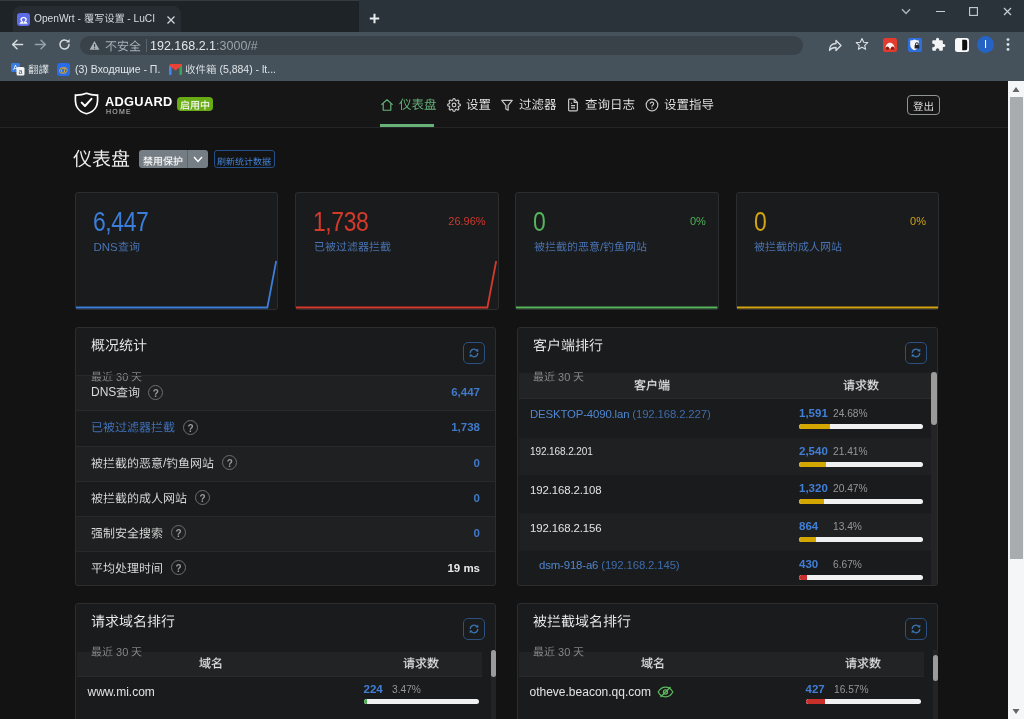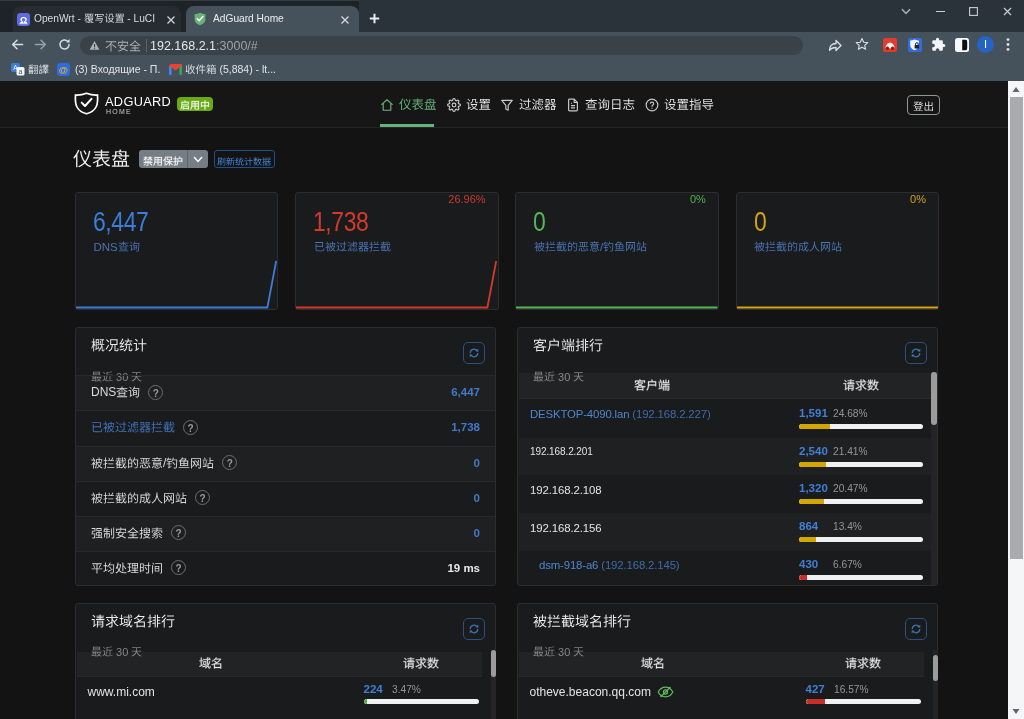--- a/index.html
+++ b/index.html
@@ -16,21 +16,21 @@
 #bookbar{position:absolute;left:0;top:57px;width:1024px;height:24px;background:#45525b}
 .bktxt{color:#dfe4e7;font-size:10.5px}
 
 #page{position:absolute;left:0;top:81px;width:1008px;height:638px;background:#131314;overflow:hidden}
 #hdr{position:absolute;left:0;top:0;width:1008px;height:47px;background:#161617;border-bottom:1px solid #252527}
 .nav-it{position:absolute;top:16px;display:flex;align-items:center;color:#e4e4e4;font-size:13px}
 .nav-it svg.ic{margin-right:5px}
 .card{position:absolute;background:#1a1b1c;border:1px solid #2c2d2f;border-radius:3px}
 .pnum{font-size:27px;letter-spacing:-.5px;display:inline-block;transform:scaleX(.85);transform-origin:0 60%;white-space:nowrap}
 .plabel{font-size:11.5px;color:#4a74b4}
-.ppct{position:absolute;top:0;right:12px;font-size:11px}
+.ppct{position:absolute;top:22px;right:12px;font-size:11px}
 .ptitle{color:#ebebeb;font-size:15px}
 .psub{color:#848484;font-size:11px;margin-top:14px}
 .rbtn{position:absolute;width:22px;height:22px;border:1px solid #2c5180;border-radius:5px}
 .row{position:absolute;left:0;width:100%;border-top:1px solid #29292b}
 .rlabel{color:#dcdcdc;font-size:12px;display:flex;align-items:center}
 .rval{position:absolute;right:15px;font-weight:bold;font-size:11.5px;color:#4179ca}
 .qm{display:inline-block;width:15px;height:15px;border:1px solid #6e6e6e;border-radius:50%;color:#9b9b9b;
     font-size:10px;line-height:15px;text-align:center;margin-left:8px;font-weight:bold}
 .thead{font-weight:bold;font-size:12px;color:#e8e8e8}
 .thead svg.cj use,.bcj svg.cj use{stroke:currentColor;stroke-width:22px}
@@ -132,30 +132,20 @@
         <div class="tabttl" style="left:21px;width:130px;color:#d7dce0">OpenWrt - <svg class="cj" style="width:40.8px;height:10.2px" viewBox="0 -880 4000 1000">
             <use href="#u8986" x="0"></use>
             <use href="#u5199" x="1000"></use>
             <use href="#u8bbe" x="2000"></use>
             <use href="#u7f6e" x="3000"></use>
           </svg> - LuCI</div>
         <svg class="abs" style="left:153px;top:8.5px" width="10" height="10" viewBox="0 0 10 10">
           <path d="M1.5 1.5 L8.5 8.5 M8.5 1.5 L1.5 8.5" stroke="#cfd4d8" stroke-width="1.3"></path>
         </svg>
       </div>
-      <div class="tab" style="left:186px;width:173px;background:#45525b">
-        <svg class="abs" style="left:7px;top:6px" width="14" height="14" viewBox="0 0 14 14">
-          <path d="M7 .8 C5 1.7 3.2 2 1.6 2 V7 c0 3.4 2.4 5.2 5.4 6.3 C10 12.2 12.4 10.4 12.4 7 V2 C10.8 2 9 1.7 7 .8 Z" fill="#67b279"></path>
-          <path d="M4.2 6.8 L6.2 8.8 L9.8 4.6" stroke="#fff" stroke-width="1.5" fill="none" stroke-linecap="round" stroke-linejoin="round"></path>
-        </svg>
-        <div class="tabttl" style="left:27px;width:118px;color:#e9edf0">AdGuard Home</div>
-        <svg class="abs" style="left:154px;top:8.5px" width="10" height="10" viewBox="0 0 10 10">
-          <path d="M1.5 1.5 L8.5 8.5 M8.5 1.5 L1.5 8.5" stroke="#d4d9dc" stroke-width="1.3"></path>
-        </svg>
-      </div>
       <svg class="abs" style="left:369px;top:13px" width="11" height="11" viewBox="0 0 11 11">
         <path d="M5.5 .8 V10.2 M.8 5.5 H10.2" stroke="#e9eef1" stroke-width="2"></path>
       </svg>
       <svg class="abs" style="left:901px;top:8px" width="10" height="7" viewBox="0 0 10 7">
         <path d="M1 1.2 L5 5.5 L9 1.2" stroke="#a9b2b9" stroke-width="1.5" fill="none"></path>
       </svg>
       <div class="abs" style="left:936px;top:11px;width:8.5px;height:1.2px;background:#c9ced3"></div>
       <svg class="abs" style="left:969px;top:7px" width="9" height="9" viewBox="0 0 9 9">
         <rect x="0.6" y="0.6" width="7.8" height="7.8" stroke="#c9ced3" stroke-width="1.1" fill="none"></rect>
       </svg>
@@ -244,21 +234,21 @@
         <use href="#u6536" x="0"></use>
         <use href="#u4ef6" x="1000"></use>
         <use href="#u7bb1" x="2000"></use>
       </svg> (5,884) - lt...</div>
     <div id="page">
       <div id="hdr"></div>
       <svg class="abs" style="left:74px;top:11px" width="25" height="23" viewBox="0 0 25 23">
         <path d="M12.5 1.2 C9 2.6 5.5 3.2 1.5 3 c-.3 4.5-.2 8.5 1.2 11.5 1.8 3.8 4.8 6 9.8 7.3 5-1.3 8-3.5 9.8-7.3 1.4-3 1.5-7 1.2-11.5 -4 .2-7.5-.4-11-1.8Z" fill="none" stroke="#fff" stroke-width="1.7"></path>
         <path d="M7.7 10.6 L11 14 L17.5 6.8" fill="none" stroke="#fff" stroke-width="2" stroke-linecap="round" stroke-linejoin="round"></path>
       </svg>
-      <div class="abs" style="left:105px;top:12.5px;color:#fff;font-size:12.8px;font-weight:normal;letter-spacing:.3px;white-space:nowrap">ADGUARD</div>
+      <div class="abs" style="left:105px;top:12.5px;color:#fff;font-size:12.8px;font-weight:bold;letter-spacing:.3px;white-space:nowrap">ADGUARD</div>
       <div class="abs" style="left:106px;top:26.5px;color:#c9c9c9;font-size:7px;letter-spacing:1.2px">HOME</div>
       <div class="abs bcj" style="left:177px;top:15.5px;width:36px;height:14.5px;border-radius:4px;background:#68ab15;color:#fff;text-align:center;line-height:14px"><svg class="cj" style="width:30px;height:10px" viewBox="0 -880 3000 1000">
           <use href="#u542f" x="0"></use>
           <use href="#u7528" x="1000"></use>
           <use href="#u4e2d" x="2000"></use>
         </svg></div>
       <div class="nav-it" style="left:380px;color:#67b279">
         <svg class="ic" width="14" height="14" viewBox="0 0 24 24" fill="none" stroke="#67b279" stroke-width="2">
           <path d="M3 11 L12 3 L21 11 M5.5 9.5 V21 H18.5 V9.5" stroke-linecap="round" stroke-linejoin="round"></path>
         </svg>

